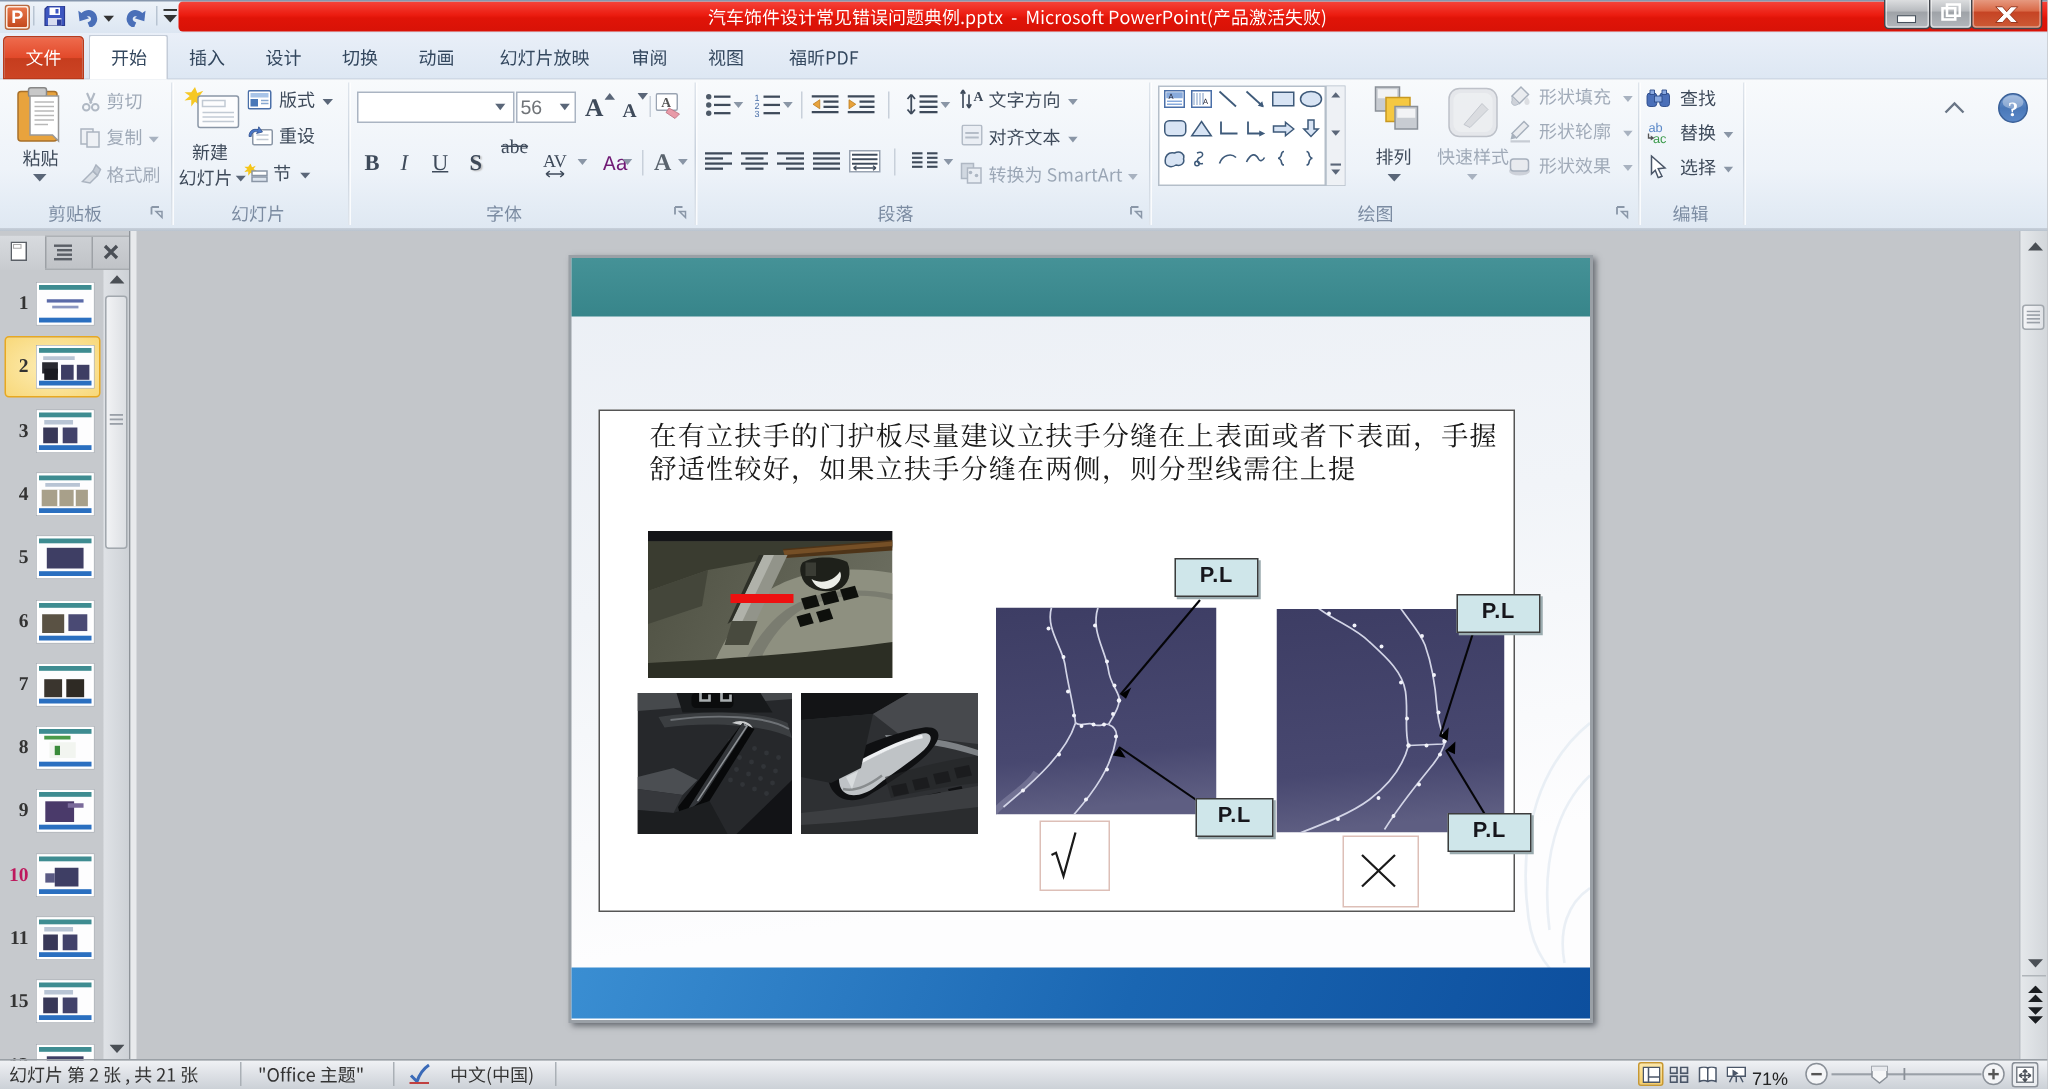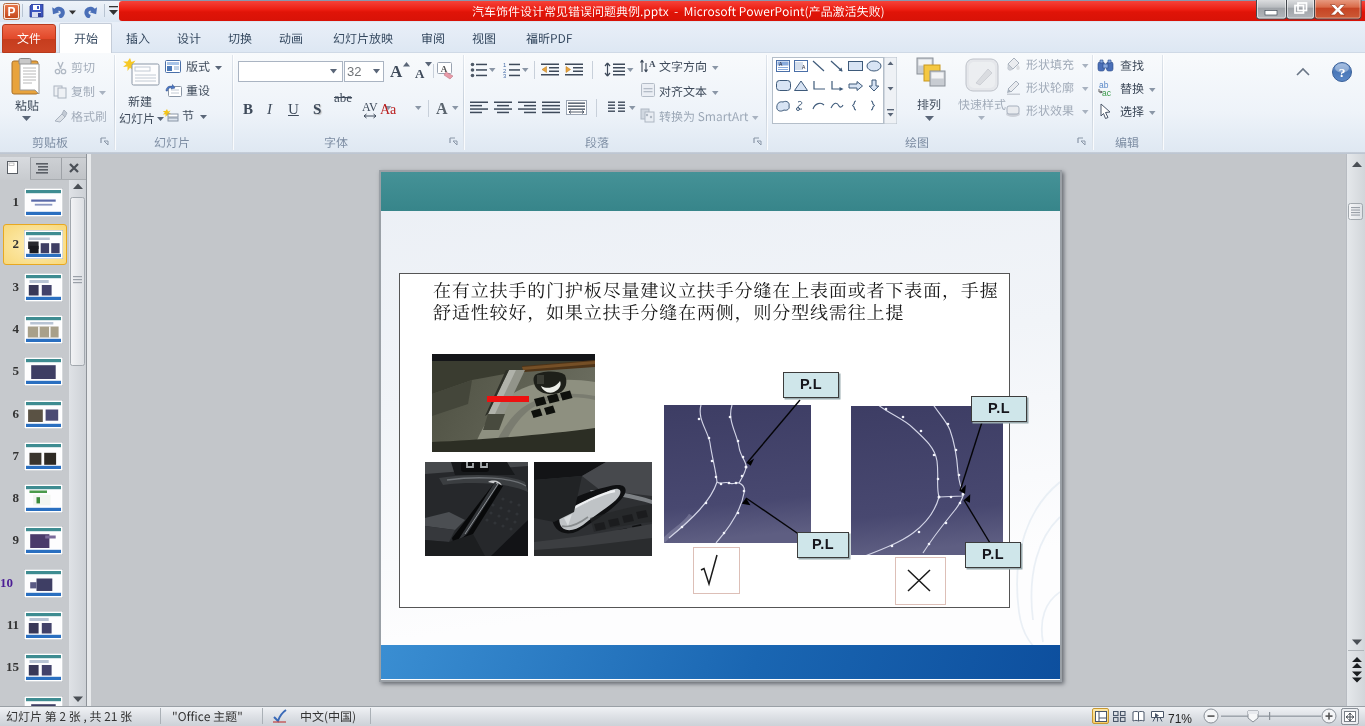--- a/index.html
+++ b/index.html
@@ -250,21 +250,21 @@
     <path transform="translate(0 12.0)" d="M1.2 -5.8L1.2 -5L4.3 -5L4.3 0.9L5.3 0.9L5.3 -5L9.3 -5L9.3 -1.8C9.3 -1.7 9.2 -1.6 9 -1.6C8.7 -1.6 7.9 -1.6 7 -1.6C7.2 -1.3 7.3 -1 7.3 -0.7C8.4 -0.7 9.2 -0.7 9.6 -0.8C10.1 -1 10.2 -1.3 10.2 -1.8L10.2 -5.8ZM7.6 -10.1L7.6 -8.7L4.4 -8.7L4.4 -10.1L3.5 -10.1L3.5 -8.7L0.7 -8.7L0.7 -7.9L3.5 -7.9L3.5 -6.5L4.4 -6.5L4.4 -7.9L7.6 -7.9L7.6 -6.5L8.5 -6.5L8.5 -7.9L11.4 -7.9L11.4 -8.7L8.5 -8.7L8.5 -10.1Z" fill="#3e4a5a"></path>
   </svg>
 <svg class="abs" style="left:200px;top:115px" width="8" height="5">
     <path d="M0 0 h7 l-3.5 4 z" fill="#5a6678"></path>
   </svg>
 <div class="abs" style="left:238px;top:61px;width:105px;height:21px;background:#fff;border:1px solid #aab4c2"></div>
 <svg class="abs" style="left:330px;top:69px" width="9" height="6">
     <path d="M0 0 h7 l-3.5 4.5 z" fill="#5a6678"></path>
   </svg>
 <div class="abs" style="left:344px;top:61px;width:40px;height:21px;background:#fff;border:1px solid #aab4c2"></div>
-<div class="abs" style="left:347px;top:64px;width:22px;height:15px;font-size:13px;color:#707478">32</div>
+<div class="abs" style="left:347px;top:64px;width:22px;height:15px;font-size:13px;color:#707478">56</div>
 <svg class="abs" style="left:373px;top:69px" width="9" height="6">
     <path d="M0 0 h7 l-3.5 4.5 z" fill="#5a6678"></path>
   </svg>
 <div class="abs" style="left:390px;top:62px;width:16px;height:20px;font-size:17px;font-weight:bold;font-family:'Liberation Serif',serif;color:#3e4a5a">A</div>
 <svg class="abs" style="left:403px;top:62px" width="7" height="6">
     <path d="M3.5 0 L7 4.5 H0 Z" fill="#5a6678"></path>
   </svg>
 <div class="abs" style="left:415px;top:66px;width:13px;height:16px;font-size:13px;font-weight:bold;font-family:'Liberation Serif',serif;color:#3e4a5a">A</div>
 <svg class="abs" style="left:425px;top:62px" width="7" height="6">
     <path d="M0 0 h7 l-3.5 4.5 z" fill="#5a6678"></path>
@@ -280,21 +280,21 @@
 <div class="abs" style="left:288px;top:101px;width:14px;height:17px;font-size:15px;text-decoration:underline;font-family:'Liberation Serif',serif;color:#3e4a5a">U</div>
 <div class="abs" style="left:313px;top:101px;width:14px;height:17px;font-size:15px;font-weight:bold;font-family:'Liberation Serif',serif;color:#3e4a5a;text-shadow:1px 1px 1px #bbb">S</div>
 <div class="abs" style="left:334px;top:90px;width:26px;height:15px;font-size:13px;font-family:'Liberation Serif',serif;color:#3e4a5a;text-decoration:line-through">abe</div>
 <svg class="abs" style="left:362px;top:100px" width="26" height="20">
 <text x="0" y="11" font-size="12" font-family="Liberation Serif" fill="#3e4a5a">AV</text>
 <path d="M2 16 h12 M2 16 l2.5 -2 M2 16 l2.5 2 M14 16 l-2.5 -2 M14 16 l-2.5 2" stroke="#3e4a5a" fill="none"></path>
 </svg>
 <svg class="abs" style="left:385px;top:106px" width="8" height="5">
     <path d="M0 0 h6.5 l-3.2 4 z" fill="#8a96a6"></path>
   </svg>
-<div class="abs" style="left:380px;top:102px;width:24px;height:16px;font-size:14px;font-family:Liberation Serif, serif;color:#b91c1c">Aa</div>
+<div class="abs" style="left:402px;top:102px;width:24px;height:16px;font-size:14px;font-family:Liberation Mono, monospace;color:#701a75">Aa</div>
 <svg class="abs" style="left:415px;top:106px" width="8" height="5">
     <path d="M0 0 h6.5 l-3.2 4 z" fill="#8a96a6"></path>
   </svg>
 <div class="abs" style="left:428px;top:100px;width:1px;height:17px;background:#c8d0da"></div>
 <div class="abs" style="left:436px;top:100px;width:16px;height:18px;font-size:16px;font-weight:bold;font-family:'Liberation Serif',serif;color:#5a646e">A</div>
 <svg class="abs" style="left:452px;top:106px" width="8" height="5">
     <path d="M0 0 h6.5 l-3.2 4 z" fill="#8a96a6"></path>
   </svg>
 <svg class="abs" style="left:470px;top:62px" width="18" height="16">
 <g fill="#4e5a68">
@@ -715,21 +715,21 @@
 <svg class="abs" style="left:23.5px;top:526.4px" width="39" height="29">
     <rect x="0" y="0" width="39" height="29" fill="#fff" stroke="#9aa0a8" stroke-width="0.8"></rect>
     <g transform="translate(2 2)">
       <rect width="35" height="25" fill="#fdfdfe"></rect>
       <rect width="35" height="3.2" fill="#3e8c91"></rect>
       <rect y="21.8" width="35" height="3.2" fill="#2a6fc0"></rect>
       <rect x="4.2" y="6.2" width="19.2" height="13.8" fill="#4a3a6a"></rect>
       <rect x="19.2" y="7.5" width="10.5" height="3.0" fill="#7a6a9a"></rect>
     </g>
   </svg>
-<div class="abs" style="left:0px;top:575px;width:19px;height:14px;font-family:'Liberation Serif',serif;font-weight:bold;font-size:13px;color:#4c1d95;text-align:left">10</div>
+<div class="abs" style="left:0px;top:575px;width:19px;height:14px;font-family:'Liberation Serif',serif;font-weight:bold;font-size:13px;color:#be185d;text-align:right">10</div>
 <svg class="abs" style="left:23.5px;top:568.7px" width="39" height="29">
     <rect x="0" y="0" width="39" height="29" fill="#fff" stroke="#9aa0a8" stroke-width="0.8"></rect>
     <g transform="translate(2 2)">
       <rect width="35" height="25" fill="#fdfdfe"></rect>
       <rect width="35" height="3.2" fill="#3e8c91"></rect>
       <rect y="21.8" width="35" height="3.2" fill="#2a6fc0"></rect>
       <rect x="10.5" y="7.5" width="15.8" height="12.5" fill="#3e3e64"></rect>
       <rect x="4.2" y="11.2" width="6.3" height="6.2" fill="#5a5a84"></rect>
     </g>
   </svg>

